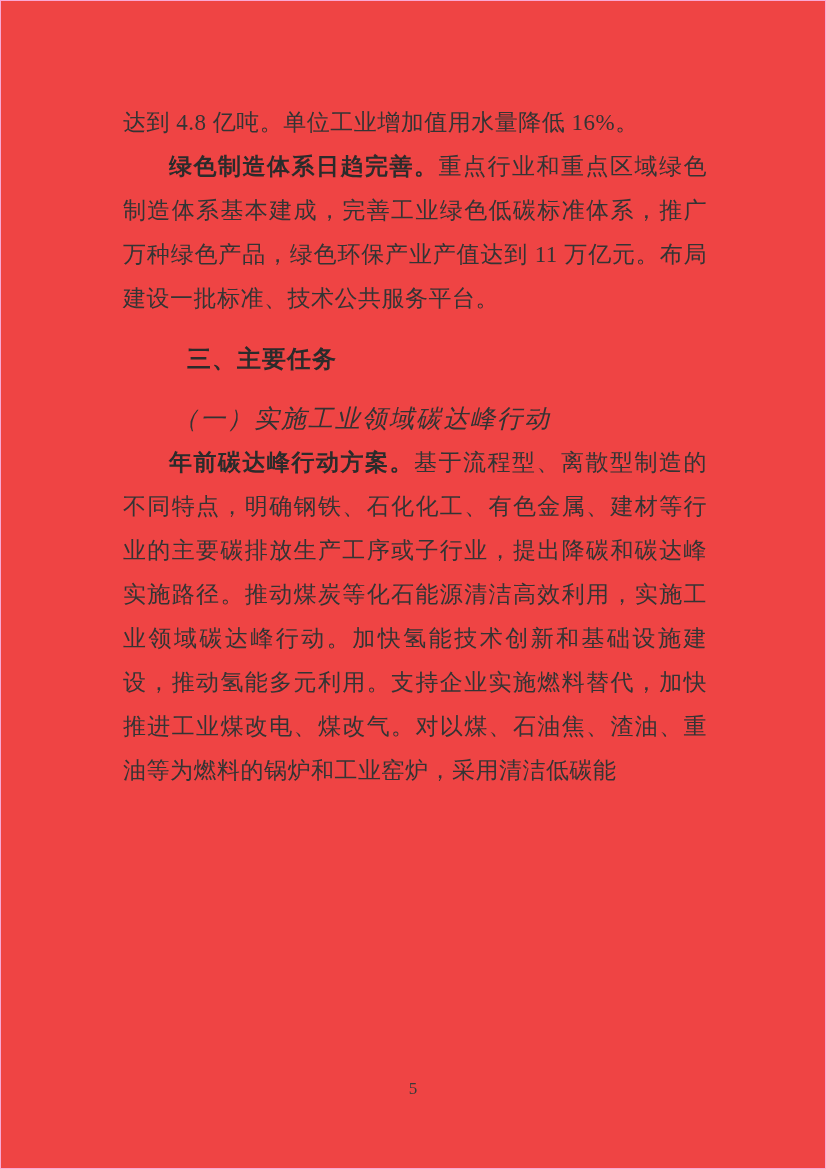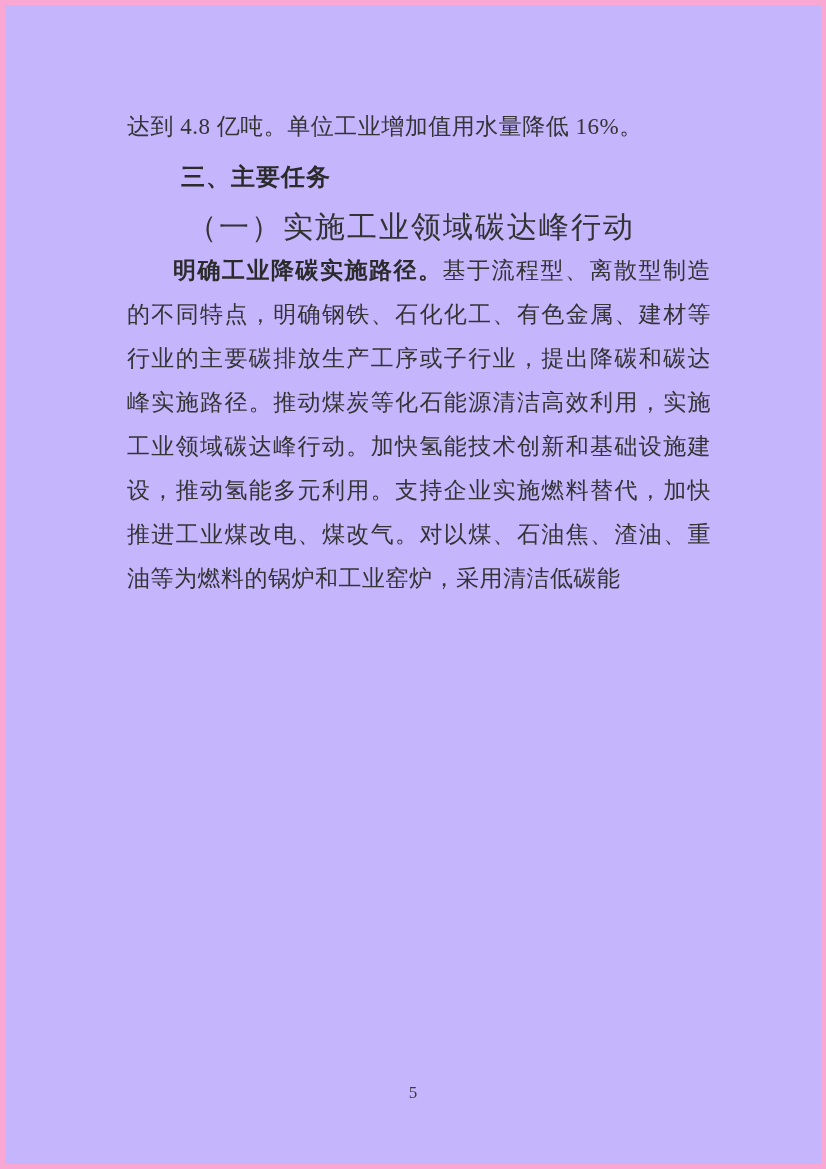--- a/index.html
+++ b/index.html
@@ -4,23 +4,23 @@
 <style>
   html, body {
     margin: 0;
     padding: 0;
     background: #ffffff;
   }
   .page {
     position: relative;
     width: 826px;
     height: 1169px;
-    background: #c4b5fd;
+    background: #ef4444;
     box-sizing: border-box;
-    border: 5px solid #f9a8d4;
+    border: 1px solid #f9a8d4;
     overflow: hidden;
     font-family: "Liberation Serif", "DejaVu Serif", serif;
     color: #343434;
   }
   .content {
     position: absolute;
     top: 100px;
     left: 122px;
     width: 584px;
   }
@@ -33,60 +33,62 @@
     letter-spacing: 0.5px;
   }
   p.body.indent {
     text-indent: 2em;
   }
   p.body b {
     font-weight: bold;
     color: #2b2b2b;
   }
   p.heading1 {
-    margin: 6px;
+    margin: 16px;
     font-size: 24px;
     line-height: 44px;
     font-weight: bold;
     font-family: "Liberation Sans", "DejaVu Sans", sans-serif;
     text-indent: 2em;
     color: #2b2b2b;
     letter-spacing: 1px;
   }
   p.heading2 {
     margin: 0;
-    font-size: 30px;
+    font-size: 25px;
     line-height: 44px;
     text-indent: 2em;
     letter-spacing: 2px;
     color: #333333;
+    font-style: italic;
   }
   .page-number {
     position: absolute;
     top: 1078px;
     left: 0;
     width: 100%;
     text-align: center;
     font-size: 17px;
     color: #3a3a3a;
   }
 </style>
 </head>
 <body>
 
 <div class="page">
   <div class="content">
 
     <p class="body"><span>达到 4.8 亿吨。单位工业增加值用水量降低 16%。</span></p>
 
+    <p class="body indent"><b>绿色制造体系日趋完善。</b><span>重点行业和重点区域绿色制造体系基本建成，完善工业绿色低碳标准体系，推广万种绿色产品，绿色环保产业产值达到 11 万亿元。布局建设一批标准、技术公共服务平台。</span></p>
 
     <p class="heading1">三、主要任务</p>
 
     <p class="heading2">（一）实施工业领域碳达峰行动</p>
 
 
 
-    <p class="body indent"><b>明确工业降碳实施路径。</b><span>基于流程型、离散型制造的不同特点，明确钢铁、石化化工、有色金属、建材等行业的主要碳排放生产工序或子行业，提出降碳和碳达峰实施路径。推动煤炭等化石能源清洁高效利用，实施工业领域碳达峰行动。加快氢能技术创新和基础设施建设，推动氢能多元利用。支持企业实施燃料替代，加快推进工业煤改电、煤改气。对以煤、石油焦、渣油、重油等为燃料的锅炉和工业窑炉，采用清洁低碳能</span></p>
+    <p class="body indent"><b>年前碳达峰行动方案。</b><span>基于流程型、离散型制造的不同特点，明确钢铁、石化化工、有色金属、建材等行业的主要碳排放生产工序或子行业，提出降碳和碳达峰实施路径。推动煤炭等化石能源清洁高效利用，实施工业领域碳达峰行动。加快氢能技术创新和基础设施建设，推动氢能多元利用。支持企业实施燃料替代，加快推进工业煤改电、煤改气。对以煤、石油焦、渣油、重油等为燃料的锅炉和工业窑炉，采用清洁低碳能</span></p>
 
   </div>
 
   <div class="page-number">5</div>
 </div>
 
 </body></html>

